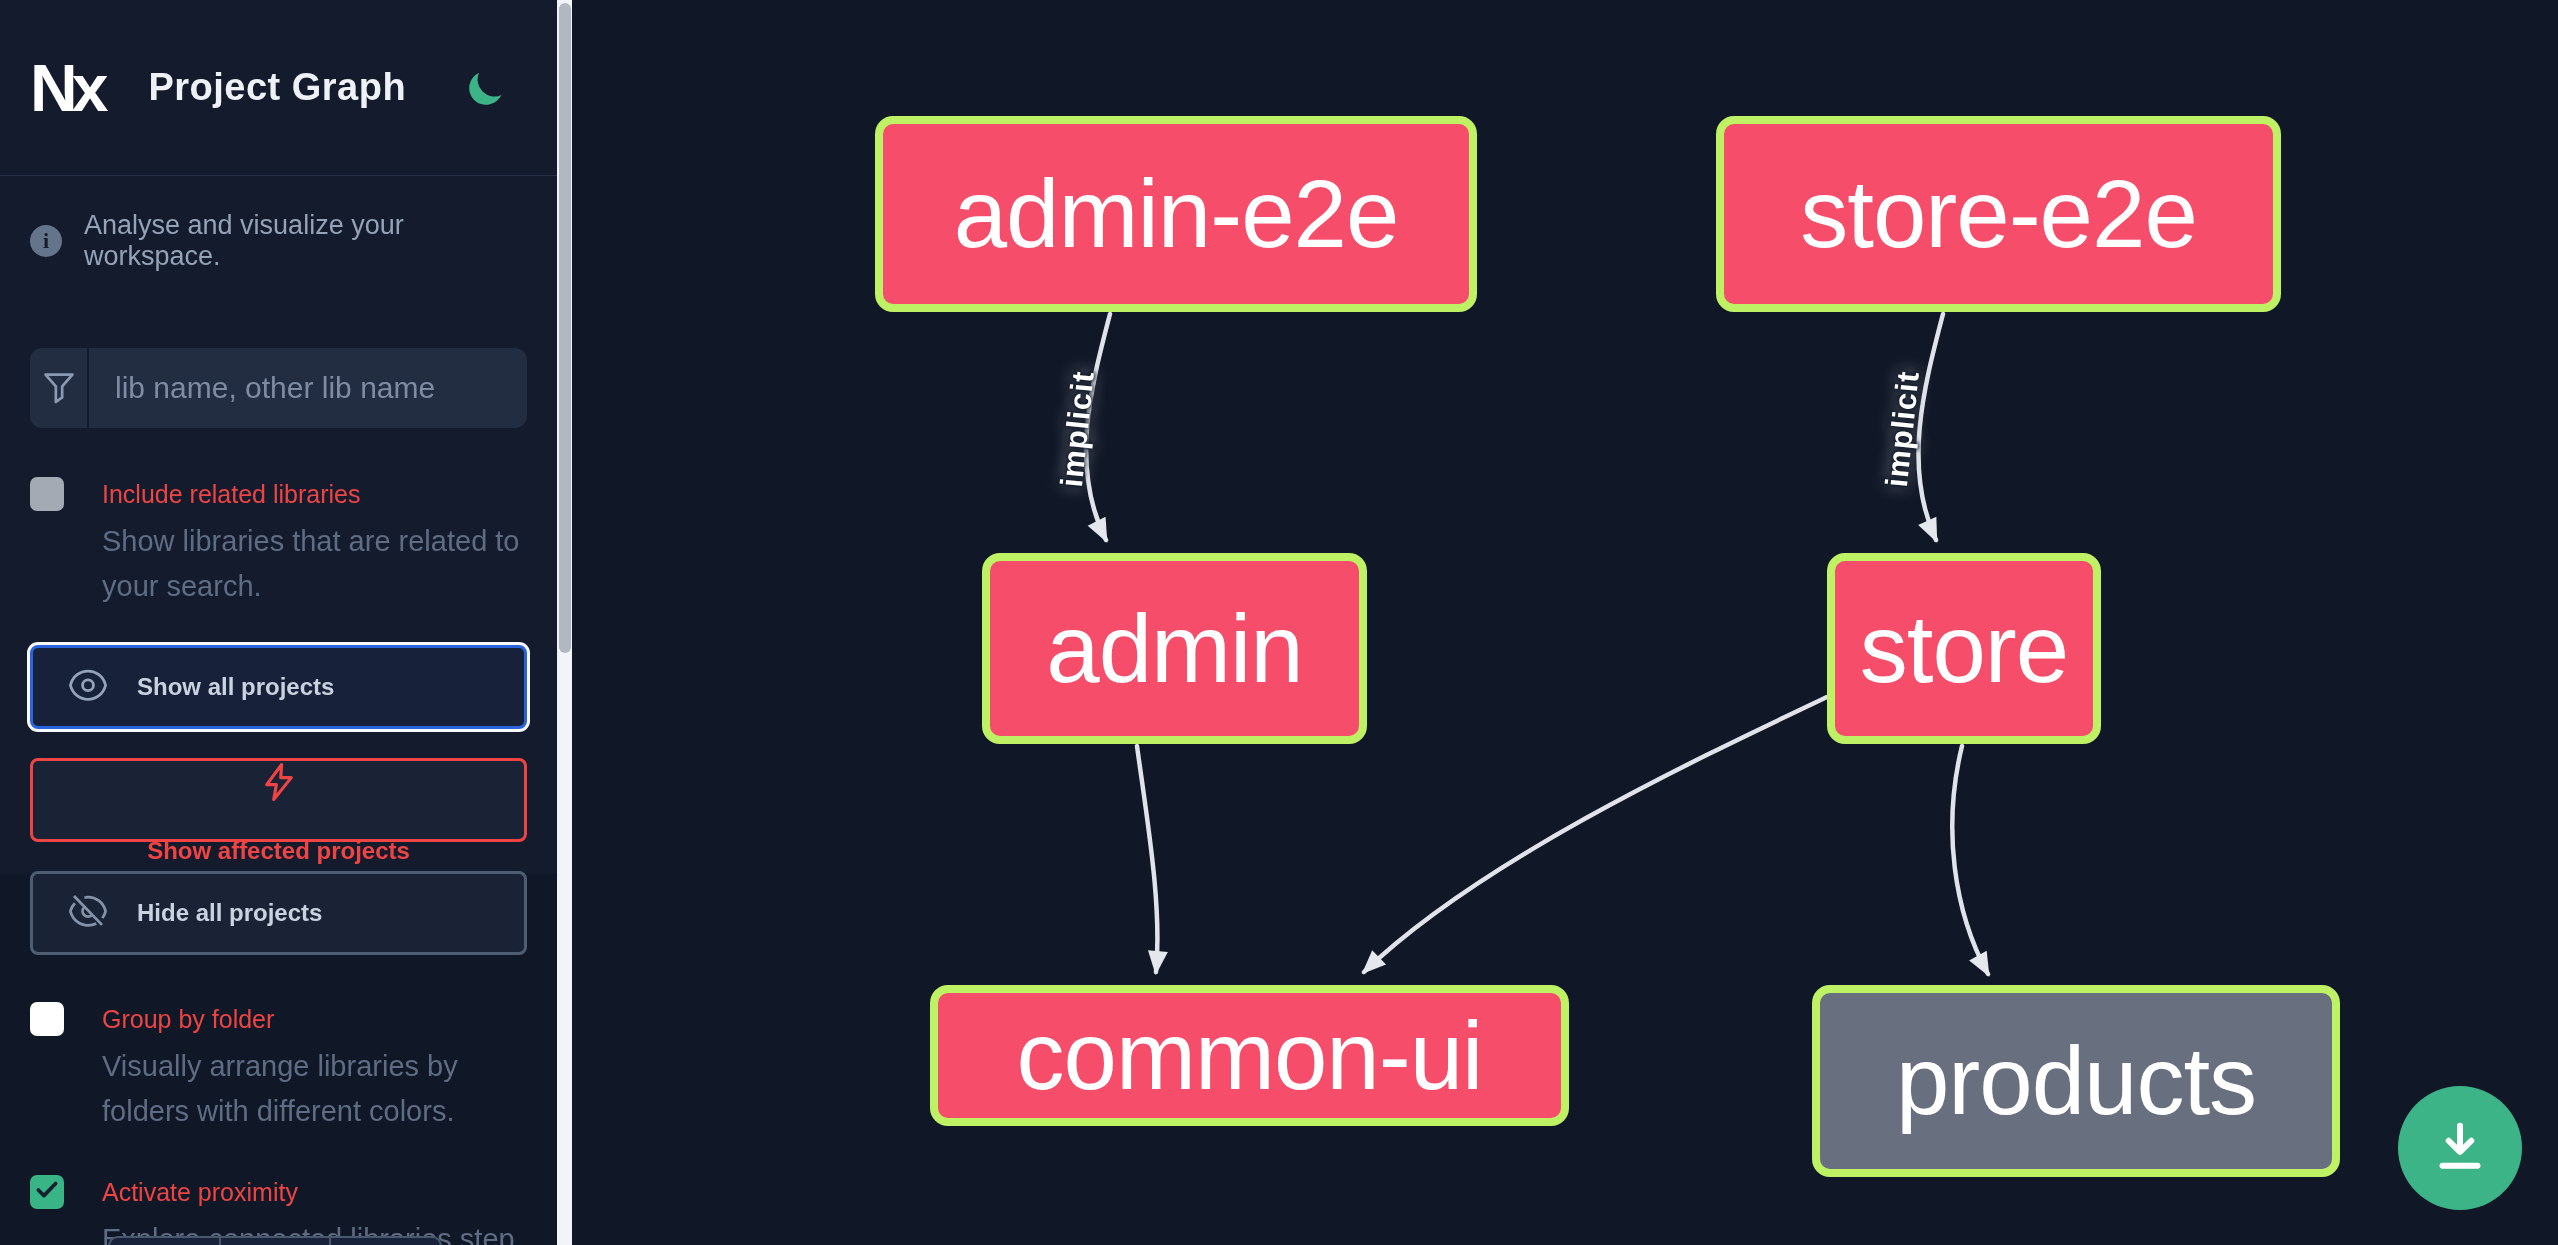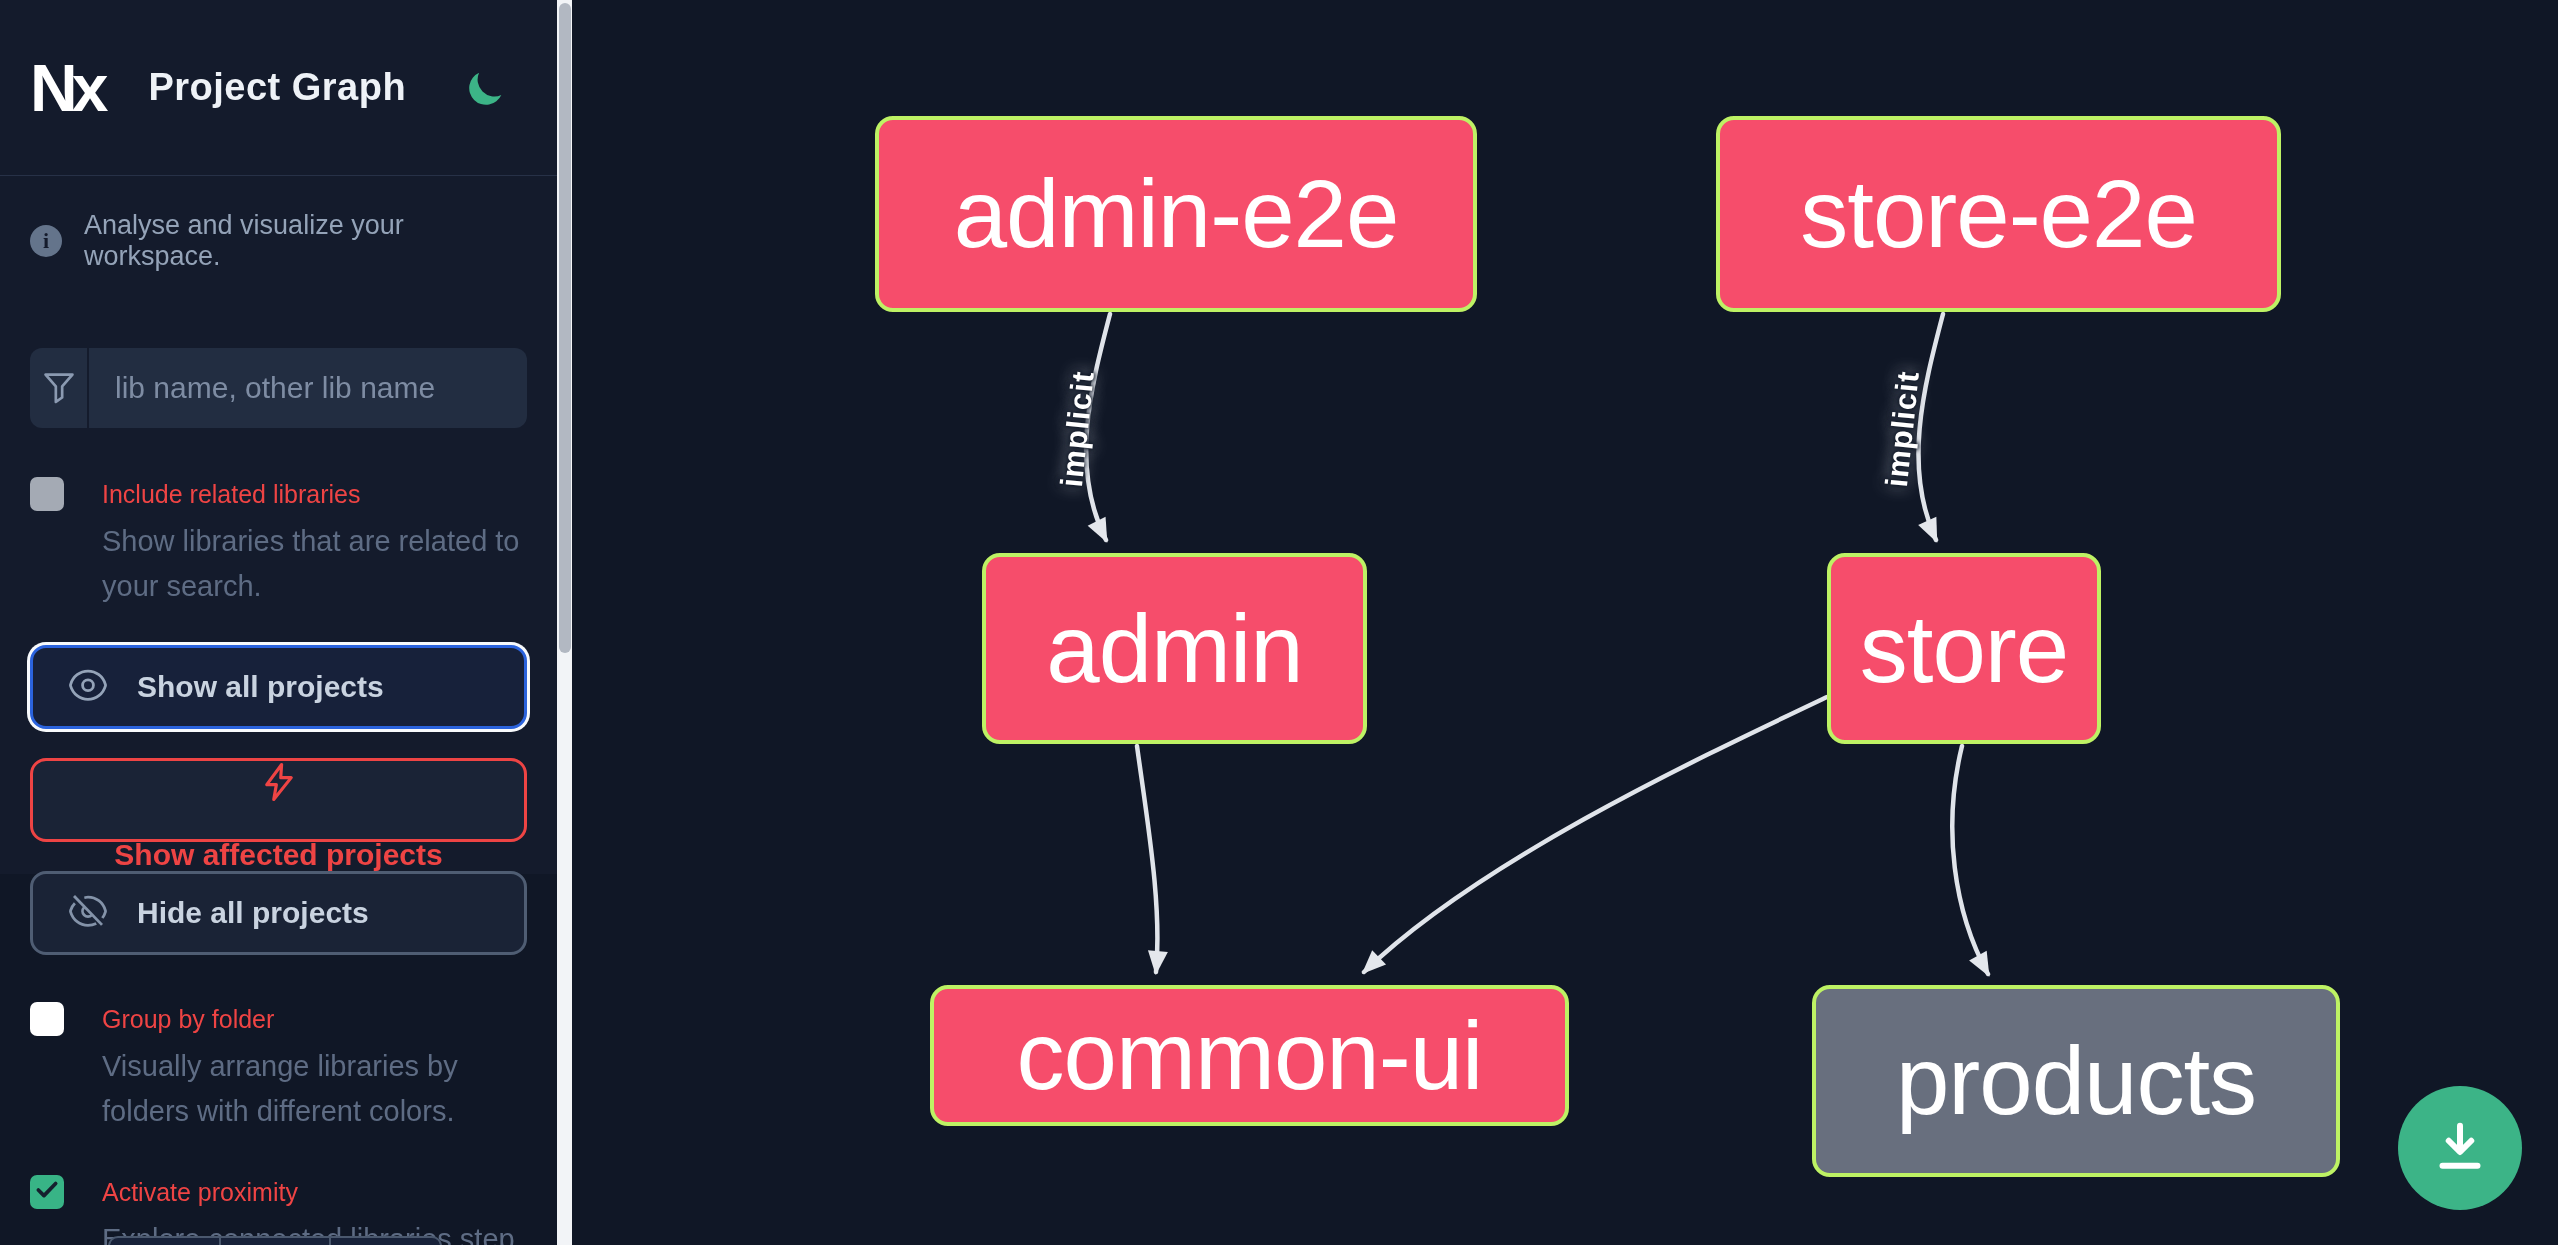--- a/index.html
+++ b/index.html
@@ -28,42 +28,42 @@
   .opt-row { margin:44px 30px 0; display:grid; grid-template-columns:72px 1fr; }
   .cbx { width:34px; height:34px; border-radius:7px; margin-top:5px; display:flex; align-items:center; justify-content:center; cursor:pointer; }
   .cbx.gray  { background:#a4aab4; }
   .cbx.white { background:#ffffff; }
   .cbx.green { background:#38b486; }
   .cbx svg { width:26px; height:26px; }
   .opt-label { font-size:25px; font-weight:400; color:#ef4444; line-height:44px; }
   .opt-desc  { font-size:29px; color:#5e6c84; line-height:45px; margin-top:3px; }
 
   .btn-stack { margin:36px 30px 0; }
-  .sb-btn { width:100%; height:84px; border-radius:16px; display:flex; align-items:center; gap:28px;
-            padding:0 34px; font-size:30px; font-weight:600; font-family:"Liberation Sans",sans-serif;
+  .sb-btn { width:100%; height:84px; border-radius:8px; display:flex; align-items:center; gap:28px;
+            padding:0 34px; font-size:24px; font-weight:600; font-family:"Liberation Sans",sans-serif;
             background:#1a2336; border:3px solid #4f5d73; color:#c9d3e0; margin-bottom:29px; cursor:pointer; }
   .sb-btn svg { width:42px; height:42px; flex:0 0 auto; }
   .sb-btn.focused { background:#17213a; border-color:#2b63dd; box-shadow:0 0 0 3px #f8fafc; }
   .sb-btn.affected { color:#ee4444; border-color:#ee4444;flex-direction:column; }
 
   .segmented { position:absolute; left:108px; top:1236px; width:334px; height:46px; border:2px solid #4a586e;
                border-radius:10px; background:#18223a; display:flex; overflow:hidden; }
   .segmented .seg { flex:1; border-right:2px solid #4a586e; background:transparent; border-top:none; border-bottom:none; border-left:none; cursor:pointer; }
   .segmented .seg:last-child { border-right:none; }
 
   
   .sb-track { position:absolute; left:557px; top:0; width:15px; height:1245px; background:#f2f4f7; z-index:6; }
   .sb-thumb { position:absolute; left:1.5px; top:3px; width:12px; height:650px; background:#b2b8c2; border-radius:7px; }
 
   
   .canvas { position:absolute; left:572px; top:0; width:1986px; height:1245px; background:#101726; }
   .edges-svg { position:absolute; left:0; top:0; width:2558px; height:1245px; z-index:1; pointer-events:none; }
 
   .gnode { position:absolute; z-index:2; display:flex; align-items:center; justify-content:center;
-           border:4px solid #bef264; border-radius:18px; color:#ffffff; font-size:96px; letter-spacing:-1px;
+           border:8px solid #bef264; border-radius:18px; color:#ffffff; font-size:96px; letter-spacing:-1px;
            white-space:nowrap; cursor:pointer; }
   .gnode.pink { background:#f64d6b; }
   .gnode.gray { background:#686f7e; }
 
   .edge-label { position:absolute; z-index:3; color:#ffffff; font-size:31px; font-weight:700; letter-spacing:1px;
                 transform:translate(-50%,-50%) rotate(-84deg);
                 text-shadow:0 0 5px #0f1726, 0 0 5px #0f1726, 0 0 6px #0f1726, 0 0 16px rgba(226,232,240,0.85); }
 
   .fab { position:absolute; left:2398px; top:1086px; width:124px; height:124px; border-radius:50%;
          background:#3cb487; border:none; cursor:pointer; z-index:4; display:flex; align-items:center; justify-content:center; }

